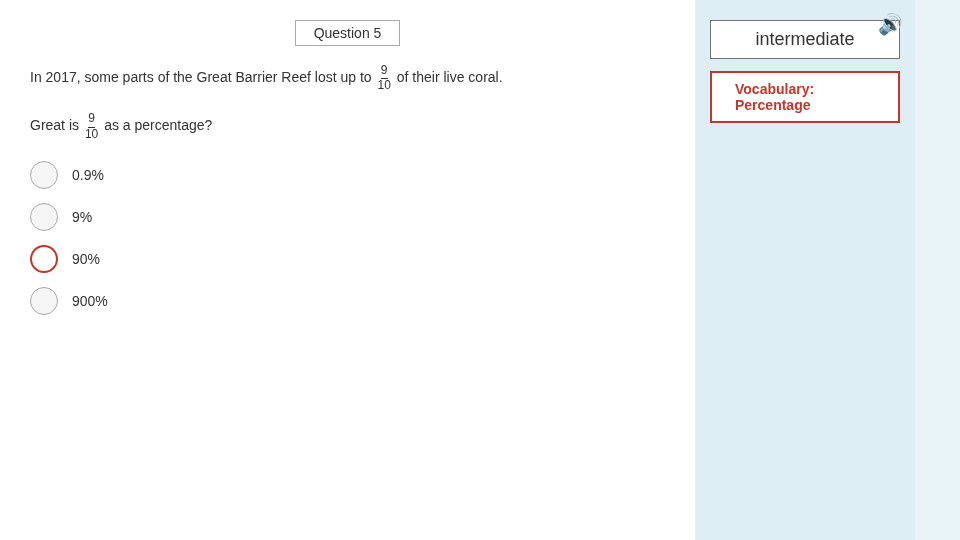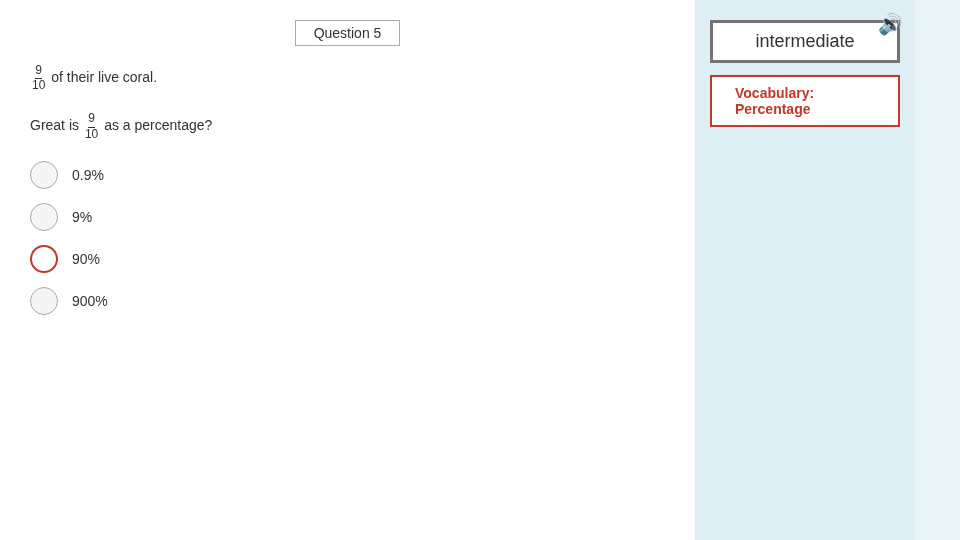--- a/index.html
+++ b/index.html
@@ -129,21 +129,21 @@
       background: #fff;
     }
 
     .option-label {
       font-size: 14px;
       color: #333;
     }
 
     
     .difficulty-box {
-      border: 3px solid #737373;
+      border: 1px solid #737373;
       background: #fff;
       padding: 8px 12px;
       font-size: 18px;
       font-weight: normal;
       color: #333;
       margin-bottom: 12px;
       text-align: center;
     }
 
     .vocabulary-box {
@@ -170,20 +170,21 @@
 
 <div class="page-container">
 
   <div class="main-content">
 
     <div class="question-header">
       <div class="question-title-box">Question 5</div>
     </div>
 
     <div class="context-text">
+      <span>In 2017, some parts of the Great Barrier Reef lost up to</span>
       <span class="fraction">
         <span class="numerator">9</span>
         <span class="denominator">10</span>
       </span>
       <span>of their live coral.</span>
     </div>
 
     <div class="question-text">
       <span>Great is</span>
       <span class="fraction">

